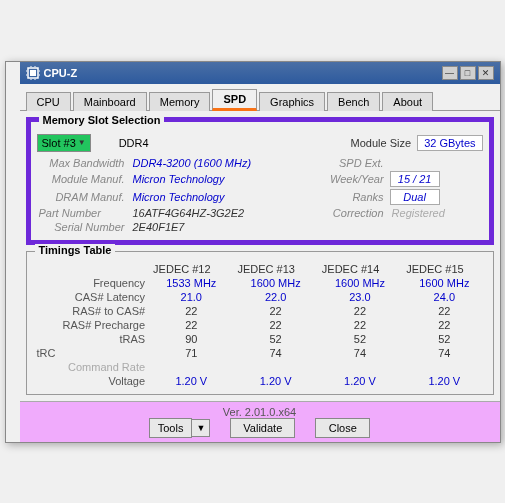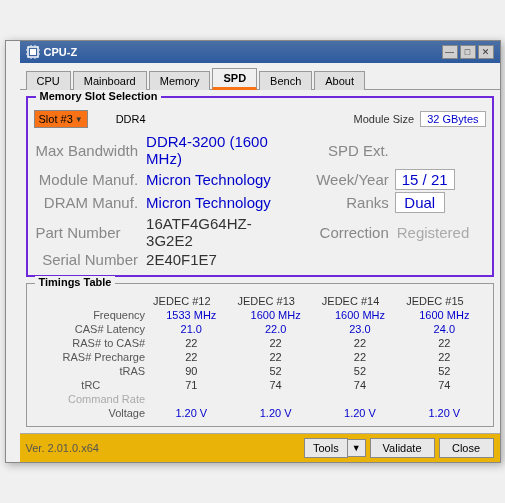--- a/index.html
+++ b/index.html
@@ -73,39 +73,39 @@
     .tab.active {
       background: #f0f0f0;
       border-bottom: 3px solid #f97316;
       font-weight: bold;
       z-index: 1;
     }
     .content {
       padding: 6px;
     }
     .group-box {
-      border: 2px solid #6d28d9;
+      border: 5px solid #6d28d9;
       margin-bottom: 6px;
       padding: 4px 6px 6px 6px;
       position: relative;
     }
     .group-title {
       position: absolute;
       top: -8px;
       left: 8px;
       background: #f0f0f0;
       padding: 0 4px;
       font-size: 11px;
       font-weight: bold;
     }
     .slot-select {
       display: flex;
       align-items: center;
       border: 1px solid #888;
-      background: #f97316;
+      background: #22c55e;
       padding: 2px 4px;
       font-size: 11px;
       gap: 2px;
     }
     .slot-select-arrow {
       font-size: 8px;
       color: #333;
     }
     .detail-label {
       color: #333;
@@ -148,30 +148,31 @@
     }
     .timings-table td:first-child {
       text-align: right;
       color: #888;
     }
     .bottom-bar {
       display: flex;
       align-items: center;
       justify-content: space-between;
       padding: 4px 6px;
-      background: #eab308;
+      background: #f0abfc;
       border-top: 1px solid #aaa;
+      flex-direction: column;
     }
     .version-text {
       font-size: 11px;
       color: #555;
     }
     .bottom-btns {
       display: flex;
-      gap: 4px;
+      gap: 20px;
       align-items: flex-start;
     }
     .btn {
       padding: 3px 12px;
       font-size: 11px;
       background: #e8e8e8;
       border: 1px solid #888;
       cursor: pointer;
       min-width: 55px;
       text-align: center;
@@ -230,20 +231,21 @@
       <div class="title-btn">□</div>
       <div class="title-btn">✕</div>
     </div>
   </div>
 
   <div class="tab-bar">
     <div class="tab">CPU</div>
     <div class="tab">Mainboard</div>
     <div class="tab">Memory</div>
     <div class="tab active">SPD</div>
+    <div class="tab">Graphics</div>
     <div class="tab">Bench</div>
     <div class="tab">About</div>
   </div>
 
   <div class="content">
 
     <div class="group-box">
       <div class="group-title">Memory Slot Selection</div>
 
       <div style="display:flex; align-items:center; margin-top:8px; margin-bottom:4px; gap:6px;">
@@ -251,21 +253,21 @@
           <span>Slot #3</span>
           <span class="slot-select-arrow">▼</span>
         </div>
         <span style="margin-left:22px;">DDR4</span>
         <div style="margin-left:auto; display:flex; align-items:center; gap:6px;">
           <span style="color:#333;text-align:right;">Module Size</span>
           <div class="inline-box">32 GBytes</div>
         </div>
       </div>
 
-      <table style="width:100%; border-collapse:collapse; font-size:15px;">
+      <table style="width:100%; border-collapse:collapse; font-size:11px;font-style:italic;">
         <tbody>
             <tr>
           <td class="detail-label" style="width:90px; text-align:right; color:#888; padding:1px 2px;">Max Bandwidth</td>
           <td style="color:#0000cc; padding:1px 6px; width:160px;">DDR4-3200 (1600 MHz)</td>
           <td style="color:#888; text-align:right; padding:1px 2px;">SPD Ext.</td>
           <td style="padding:1px 2px;"></td>
           <td style="width:10px;"></td>
           <td style="width:80px;"></td>
         </tr>
         <tr>
@@ -346,21 +348,21 @@
               <td>22</td>
             </tr>
             <tr>
               <td style="text-align: right; color: rgb(85, 85, 85);">tRAS</td>
               <td>90</td>
               <td>52</td>
               <td>52</td>
               <td>52</td>
             </tr>
             <tr>
-              <td style="text-align: center; color: rgb(85, 85, 85);">tRC</td>
+              <td style="text-align: left; color: rgb(85, 85, 85);">tRC</td>
               <td>71</td>
               <td>74</td>
               <td>74</td>
               <td>74</td>
             </tr>
             <tr>
               <td style="text-align: right; color: rgb(170, 170, 170);">Command Rate</td>
               <td></td>
               <td></td>
               <td></td>

